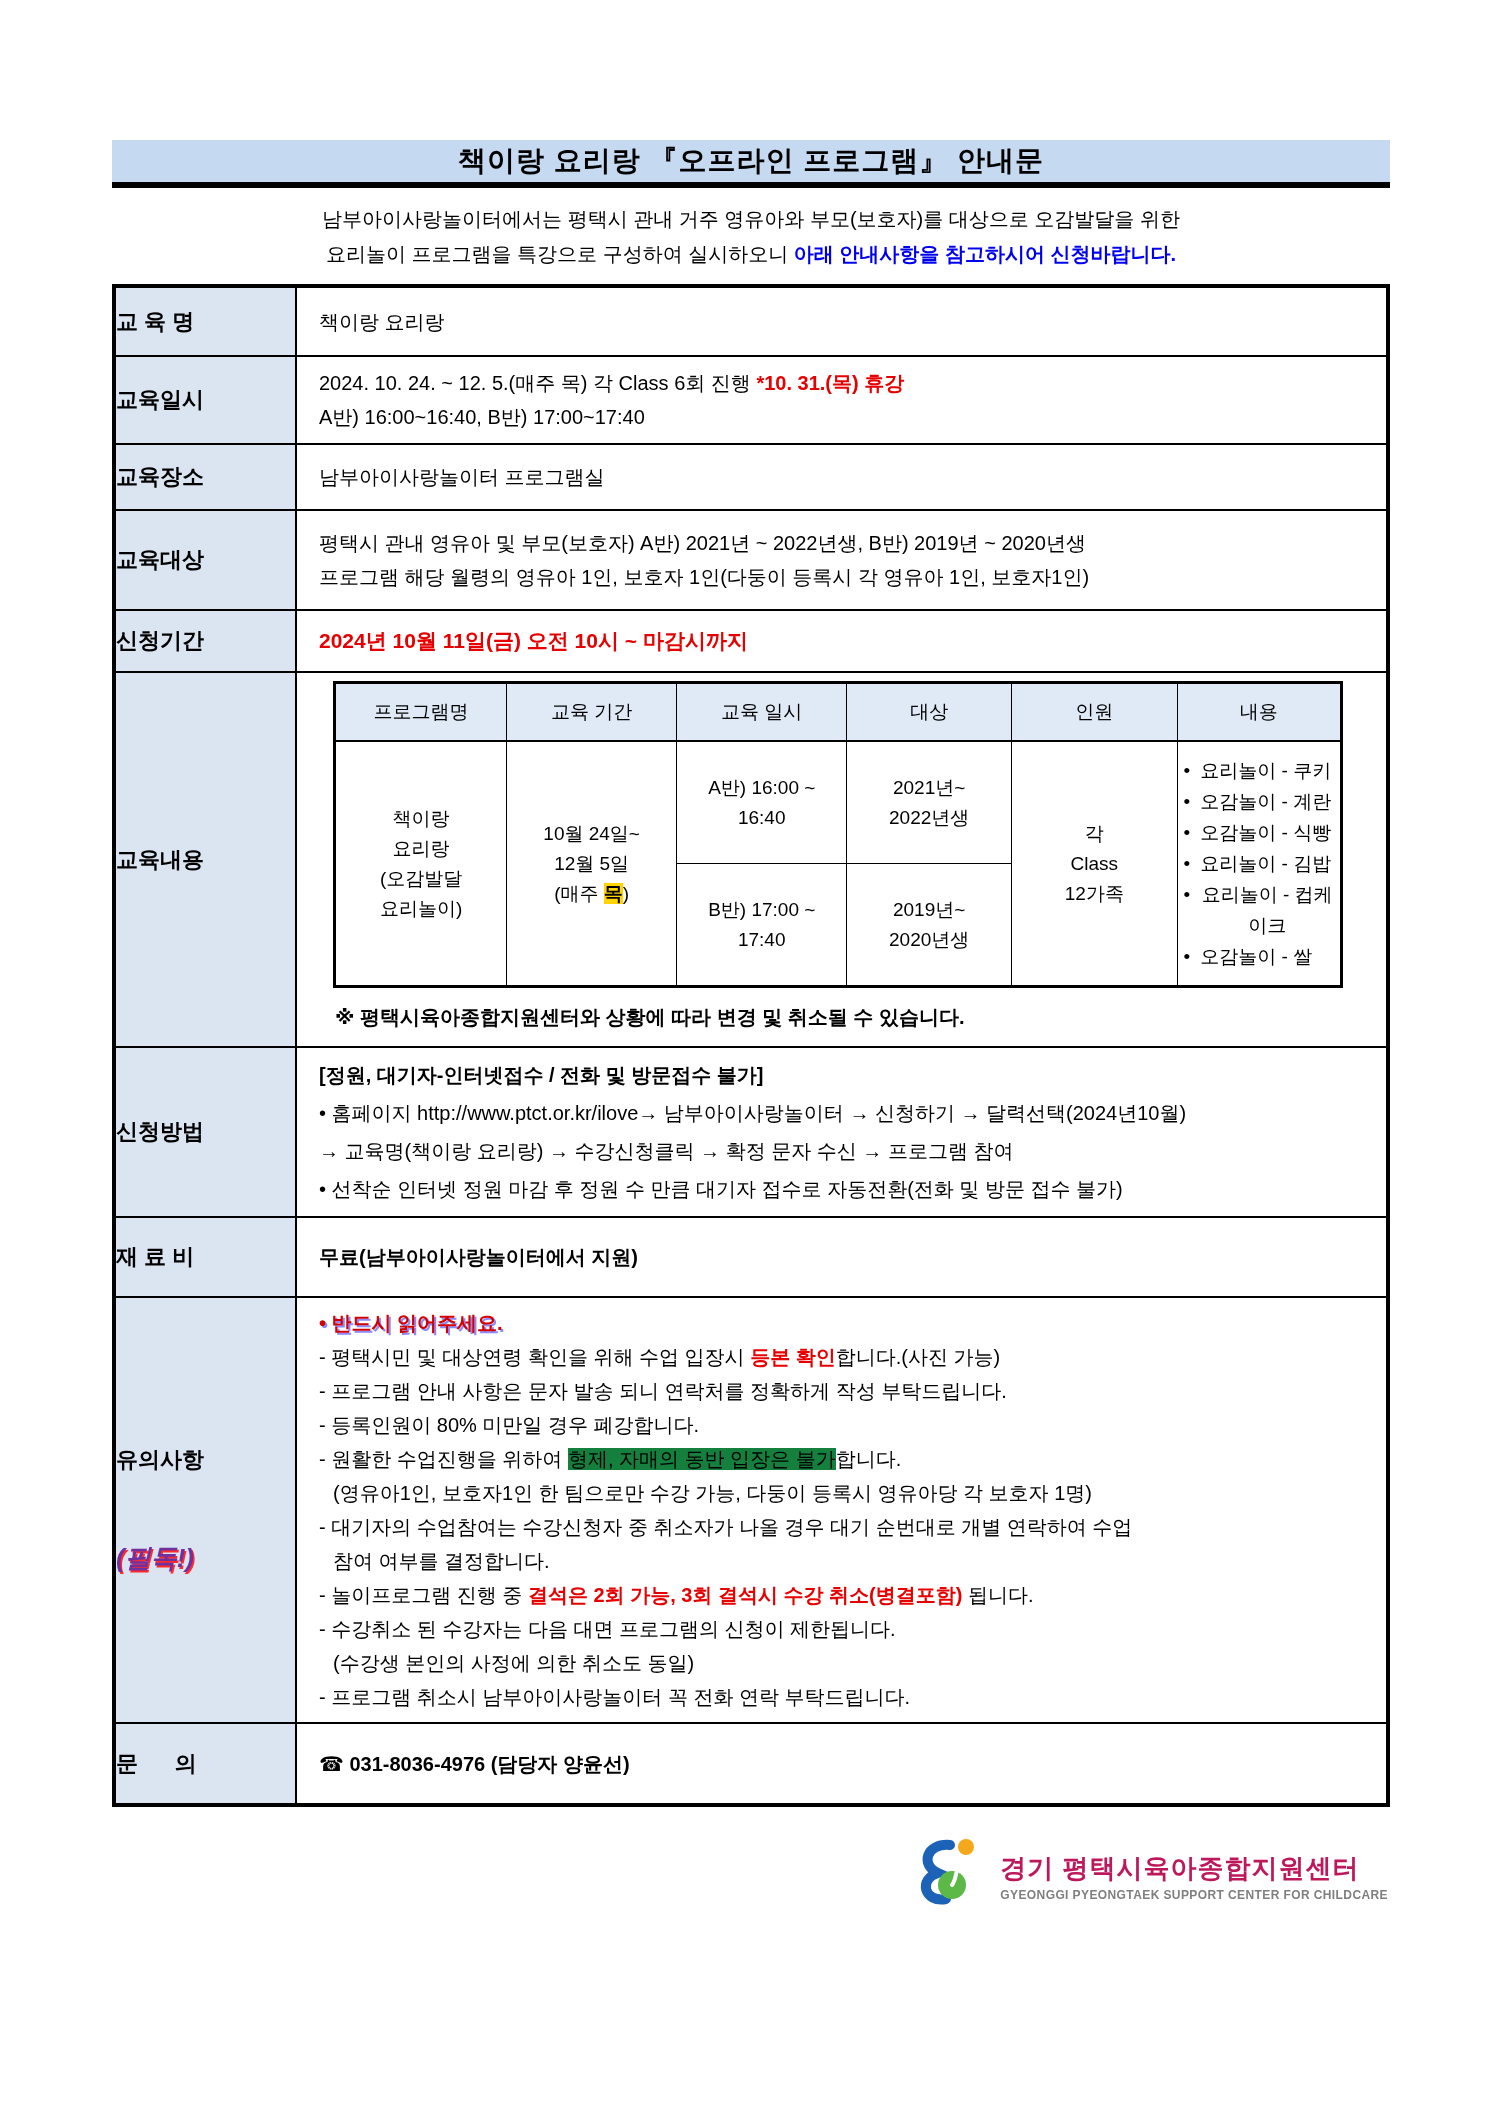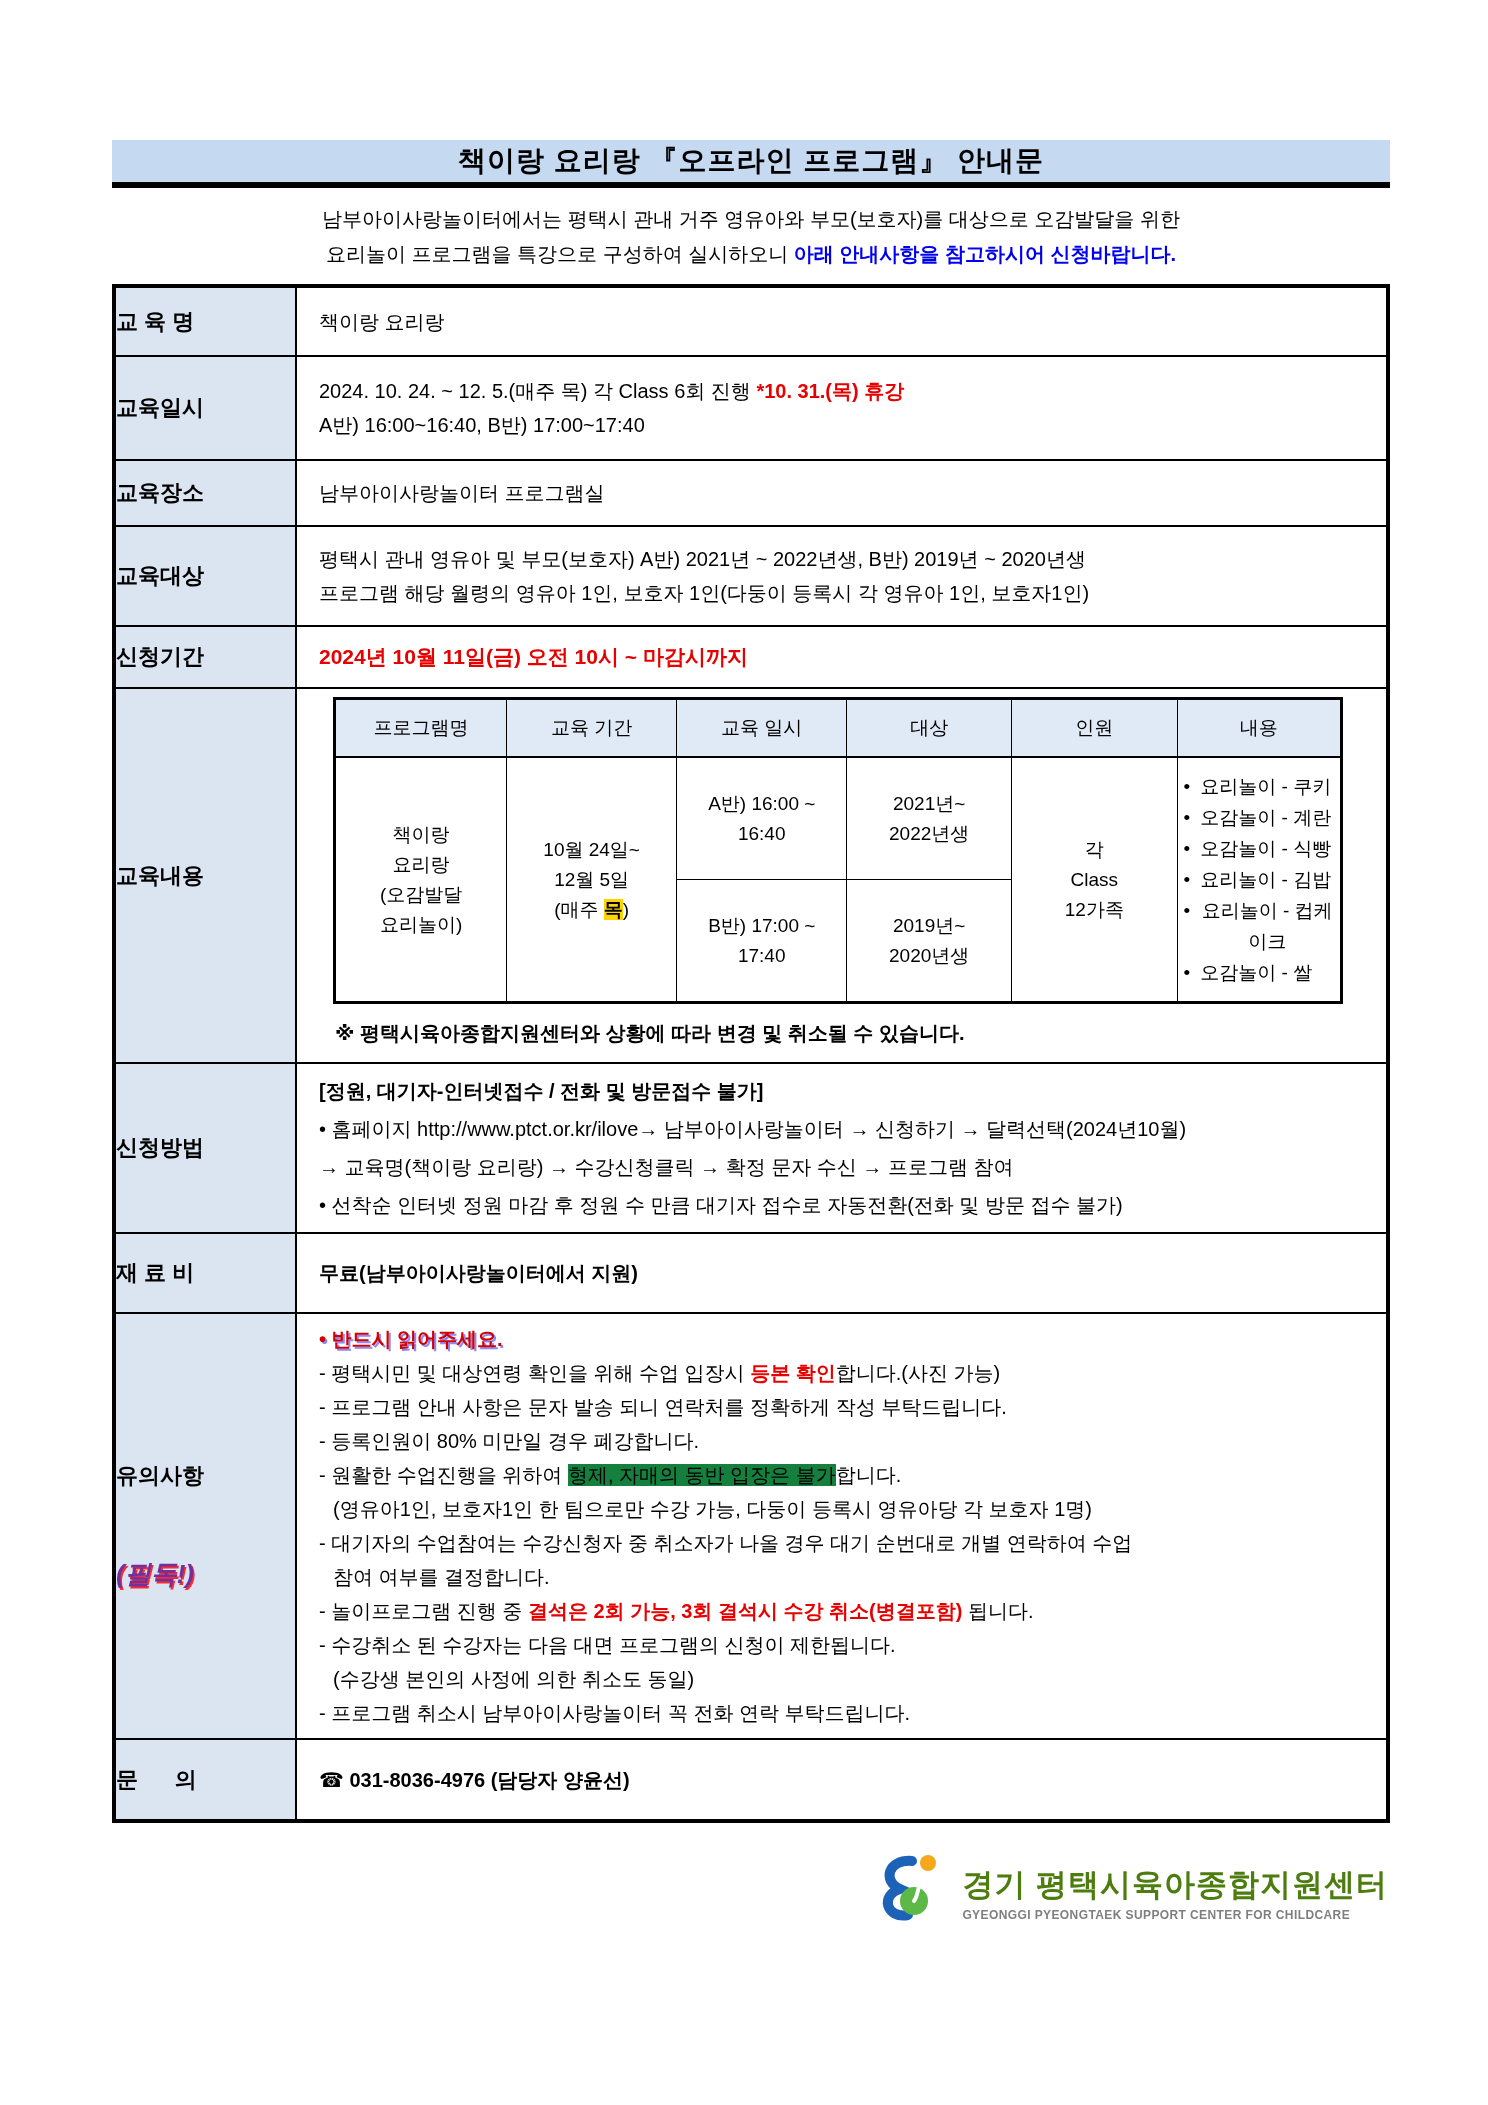--- a/index.html
+++ b/index.html
@@ -19,21 +19,21 @@
 
   
   table.main { margin-top:12px; width:100%; border-collapse:collapse; border:4px solid #000; }
   table.main th, table.main td { border:2px solid #000; vertical-align:middle; }
   table.main th { background:#dbe5f1; width:182px; font-size:22px; font-weight:700;
     text-align:left; white-space:pre; }
   table.main td { padding:8px 14px 8px 22px; font-size:20px; line-height:34px; background:#fff; }
   .red { color:#e60000; font-weight:700; }
   .bold { font-weight:700; }
   tr.r-name td { height:70px; }
-  tr.r-schedule td { height:104px; }
+  tr.r-schedule td { height:88px; }
   tr.r-place td { height:66px; }
   tr.r-target td { height:100px; }
   tr.r-period td { height:62px; font-size:21px; }
   tr.r-method td { height:160px; line-height:38px; }
   tr.r-fee td { height:80px; }
   tr.r-contact td { height:82px; }
 
   
   td.cell-content { padding:14px 10px 10px 20px; }
   table.inner { border-collapse:collapse; border:3px solid #000; width:1010px; margin-left:14px; }
@@ -58,21 +58,21 @@
     text-shadow:1.5px 1.5px 0 #ff2a2a; font-style:italic; }
   td.cell-notice { padding-top:16px; padding-bottom:16px; line-height:37px; }
   .notice-title { color:#d40000; font-weight:800; text-shadow:2px 2px 0 #8a8aff; }
   .hl-pink { background:#15803d; }
   .indent1 { padding-left:14px; }
 
   
   .footer { margin-top:26px; display:flex; justify-content:flex-end; align-items:center; gap:12px;
     padding-right:2px; }
   .org-text { display:flex; flex-direction:column; }
-  .org-kr { font-size:31px; color:#4d7c0f; font-weight:600; letter-spacing:1px;margin-top:9px; }
+  .org-kr { font-size:26px; color:#be185d; font-weight:600; letter-spacing:1px;margin-top:9px; }
   .org-en { font-size:12px; color:#7f7f7f; font-weight:700; letter-spacing:0.4px; margin-top:2px; }
 </style>
 </head>
 <body>
 
 <div class="page">
   <div class="content">
 
     <div class="title-bar">
       <span>책이랑 요리랑 『오프라인 프로그램』 안내문</span>

